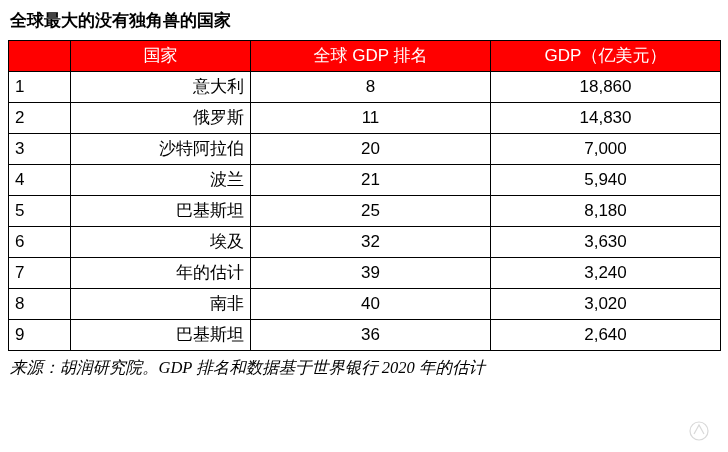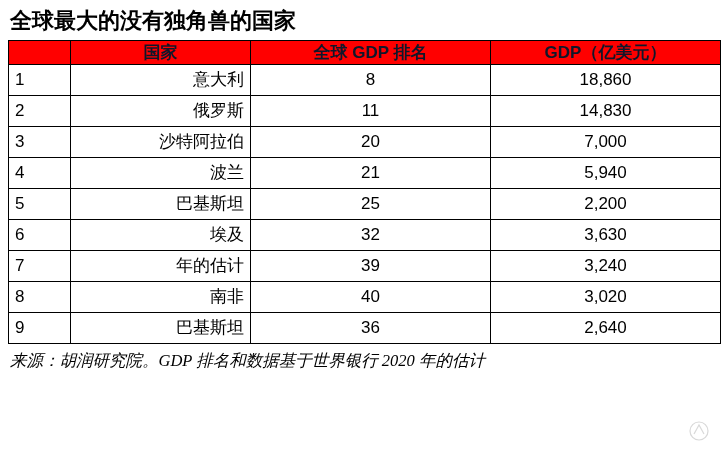--- a/index.html
+++ b/index.html
@@ -15,21 +15,21 @@
     overflow: hidden;
   }
   .page {
     position: relative;
     width: 728px;
     height: 452px;
     box-sizing: border-box;
     padding: 10px 8px 0 8px;
   }
   .title {
-    font-size: 22px;
+    font-size: 17px;
     font-weight: bold;
     line-height: 22px;
     margin: 0 0 8px 2px;
     letter-spacing: 0px;
   }
   table.data {
     width: 712px;
     border-collapse: collapse;
     table-layout: fixed;
   }
@@ -42,24 +42,24 @@
     border: 1px solid #000000;
     height: 31px;
     padding: 0 6px;
     font-size: 17px;
     line-height: 20px;
     vertical-align: middle;
     box-sizing: border-box;
   }
   table.data thead th {
     background: #ff0000;
-    color: #0f172a;
-    font-weight: bold;
+    color: #ffffff;
+    font-weight: normal;
     text-align: center;
-    height: 24px;
+    height: 31px;
   }
   table.data thead th.blank { }
   td.rank {
     text-align: left;
     padding-left: 8px;
   }
   td.country {
     text-align: right;
     padding-left: 10px;
   }
@@ -128,21 +128,21 @@
       <tr>
         <td class="rank">4</td>
         <td class="country">波兰</td>
         <td class="num">21</td>
         <td class="num">5,940</td>
       </tr>
       <tr>
         <td class="rank">5</td>
         <td class="country">巴基斯坦</td>
         <td class="num">25</td>
-        <td class="num">2,200</td>
+        <td class="num">8,180</td>
       </tr>
       <tr>
         <td class="rank">6</td>
         <td class="country">埃及</td>
         <td class="num">32</td>
         <td class="num">3,630</td>
       </tr>
       <tr>
         <td class="rank">7</td>
         <td class="country">年的估计</td>

